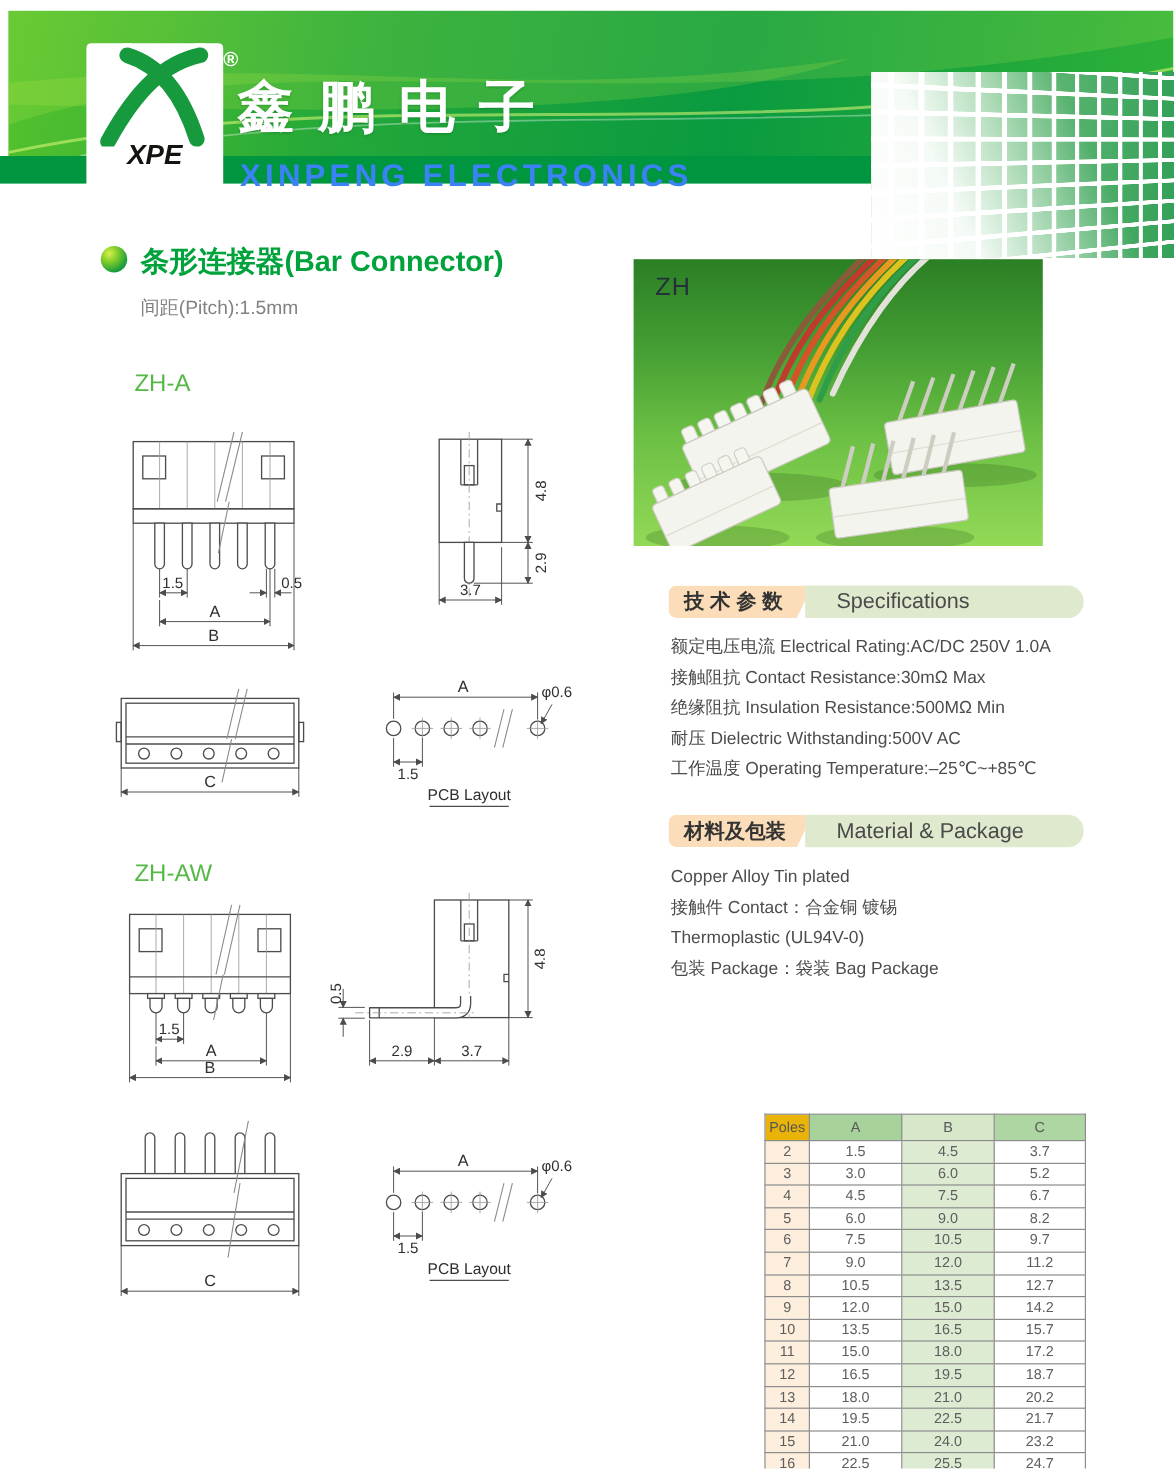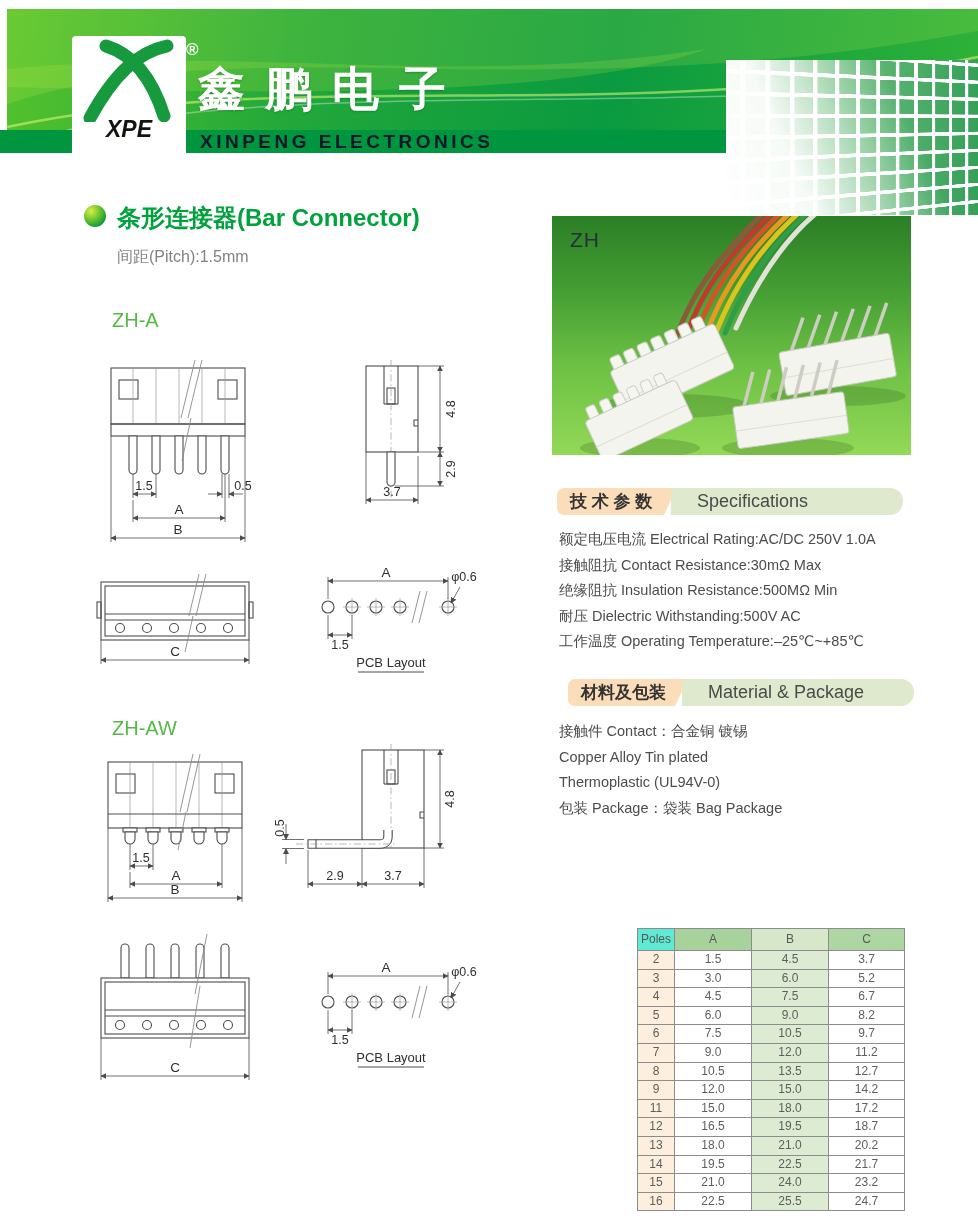--- a/index.html
+++ b/index.html
@@ -5,21 +5,21 @@
   html,body{margin:0;padding:0;}
   body{font-family:"Liberation Sans","DejaVu Sans",sans-serif;background:#fff;}
   .page{position:relative;width:978px;height:1224px;background:#fff;overflow:hidden;}
 
   
   .hdr-band{position:absolute;left:7px;top:9px;right:0;height:121px;
     background:linear-gradient(100deg,#55c22d 0%,#23a83a 30%,#0a9a40 62%,#2fb238 100%);overflow:hidden;}
   .hdr-band svg{position:absolute;left:0;top:0;}
   .hdr-darkband{position:absolute;left:0;top:130px;width:737px;height:23px;background:#009640;}
   .brand-cn{position:absolute;left:198px;top:58px;color:#fff;font-size:47px;font-weight:bold;letter-spacing:20px;text-shadow:0 1px 2px rgba(0,80,20,.35);}
-  .brand-en{position:absolute;left:200px;top:131px;color:#0f172a;font-size:19px;letter-spacing:3.5px;font-weight:bold;}
+  .brand-en{position:absolute;left:200px;top:131px;color:#3b82f6;font-size:26px;letter-spacing:3.5px;font-weight:bold;}
   .logo-plate{position:absolute;left:72px;top:36px;width:114px;height:126px;background:#fff;border-radius:4px;}
   .logo-xpe{position:absolute;left:78px;top:116px;width:102px;text-align:center;font-size:23px;font-weight:bold;font-style:italic;color:#151310;letter-spacing:0px;}
   .logo-reg{position:absolute;left:186px;top:40px;color:#fff;font-size:17px;font-weight:bold;}
   .grid-wall{position:absolute;left:726px;top:60px;width:252px;height:155px;overflow:hidden;background:#fff;}
   .grid-wall .wall{position:absolute;left:-30px;top:-20px;right:-10px;bottom:-20px;
      background:
        linear-gradient(#ffffff 3px, rgba(255,255,255,0) 3px) 0 0 / 15px 15px repeat,
        linear-gradient(90deg,#ffffff 3px, rgba(255,255,255,0) 3px) 0 0 / 15px 15px repeat,
        linear-gradient(90deg,#bfe2bb 0%,#6bbd7c 55%,#2f9e55 100%);
      transform:perspective(380px) rotateY(26deg) scale(1.12);transform-origin:100% 40%;}
@@ -28,45 +28,45 @@
   
   .bullet{position:absolute;left:84px;top:205px;width:22px;height:22px;border-radius:50%;
     background:radial-gradient(circle at 32% 28%,#d8ef4e 0%,#7ccb2a 35%,#129a3c 75%,#0b7d30 100%);}
   .page-title{position:absolute;left:117px;top:202px;font-size:24px;font-weight:bold;color:#00a23c;}
   .pitch-note{position:absolute;left:117px;top:247px;font-size:16px;color:#828282;}
   .model-label{position:absolute;font-size:20px;color:#56b947;}
   #lbl-zha{left:112px;top:309px;}
   #lbl-zhaw{left:112px;top:697px;margin-top:20px;}
 
   
-  .photo{position:absolute;left:552px;top:216px;width:341px;height:239px;
-    background:linear-gradient(180deg,#2b7f25 0%,#459f33 32%,#6cc044 62%,#93d957 100%);padding-left:18px;}
+  .photo{position:absolute;left:528px;top:216px;width:341px;height:239px;
+    background:linear-gradient(180deg,#2b7f25 0%,#459f33 32%,#6cc044 62%,#93d957 100%);}
   .photo-label{position:absolute;left:18px;top:12px;font-size:21px;color:#24313d;letter-spacing:1px;}
 
   
   .sec-bar{position:absolute;width:346px;height:27px;}
   .sec-bar .left{position:absolute;left:0;top:0;width:120px;height:27px;background:#fbdeb9;
      clip-path:polygon(0 0,100% 0,calc(100% - 13px) 100%,0 100%);border-radius:7px 0 0 7px;
      font-size:17px;font-weight:bold;color:#333;line-height:27px;padding-left:13px;box-sizing:border-box;}
   .sec-bar .right{position:absolute;left:114px;top:0;right:0;height:27px;background:#dfe9ce;
      border-radius:0 13px 13px 0;font-size:18px;color:#4a4a4a;line-height:27px;padding-left:26px;box-sizing:border-box;}
   #bar-specs{left:557px;top:488px;}
-  #bar-material{left:557px;top:679px;margin-left:11px;}
+  #bar-material{left:557px;top:679px;}
   .info-list{position:absolute;width:420px;font-size:14.5px;color:#4c4c4c;}
   .info-list .spec-line{line-height:25.5px;white-space:nowrap;}
   #spec-list{left:559px;top:527px;}
   #material-list{left:559px;top:719px;}
 
   
   .dim-table{position:absolute;left:637px;top:928px;border-collapse:collapse;table-layout:fixed;}
   .dim-table th,.dim-table td{border:1px solid #8c8c8c;text-align:center;font-weight:normal;
      font-size:12px;color:#5e5e5e;padding:0;height:17.6px;line-height:17.6px;}
   .dim-table th{height:21px;line-height:21px;color:#585858;}
   .dim-table .w0{width:36px;} .dim-table .w1{width:76px;} .dim-table .w2{width:76px;} .dim-table .w3{width:75px;}
-  .th0{background:#5eead4;} .th1{background:#a8d29c;} .th2{background:#d6e8c9;} .th3{background:#aed6a3;}
+  .th0{background:#eab308;} .th1{background:#a8d29c;} .th2{background:#d6e8c9;} .th3{background:#aed6a3;}
   .c0{background:#fdeedd;} .c2{background:#ddebd2;} .c1,.c3{background:#fff;}
 
   
   .drw{position:absolute;}
   .drw svg{display:block;}
   .ln{stroke:#4c4c4c;stroke-width:1.1;fill:none;}
   .fillw{fill:#fff;stroke:#4c4c4c;stroke-width:1.1;}
   .thin{stroke:#9a9a9a;stroke-width:.7;fill:none;}
   .brk{stroke:#8a8a8a;stroke-width:.9;fill:none;}
   .dim{stroke:#4c4c4c;stroke-width:.8;fill:none;}
@@ -198,22 +198,22 @@
       <div class="spec-line">绝缘阻抗 Insulation Resistance:500MΩ Min</div>
       <div class="spec-line">耐压 Dielectric Withstanding:500V AC</div>
       <div class="spec-line">工作温度 Operating Temperature:–25℃~+85℃</div>
     </div>
 
   <div class="sec-bar" id="bar-material">
     <div class="left">材料及包装</div>
     <div class="right">Material &amp; Package</div>
   </div>
   <div class="info-list" id="material-list">
+      <div class="spec-line">Copper Alloy Tin plated</div>
       <div class="spec-line">接触件 Contact：合金铜 镀锡</div>
-      <div class="spec-line">Copper Alloy Tin plated</div>
       <div class="spec-line">Thermoplastic (UL94V-0)</div>
       <div class="spec-line">包装 Package：袋装 Bag Package</div>
     </div>
 
   <div class="drw" style="left:103px;top:356px;">
     <svg width="150" height="195" viewBox="0 0 150 195">
       <rect class="fillw" x="8" y="12" width="134" height="56"></rect>
       <rect class="ln" x="16" y="24" width="19" height="19"></rect>
       <rect class="ln" x="115" y="24" width="19" height="19"></rect>
       <g class="thin">
@@ -561,20 +561,26 @@
           <td class="c2 w2">13.5</td>
           <td class="c3 w3">12.7</td>
         </tr>
         <tr>
           <td class="c0 w0">9</td>
           <td class="c1 w1">12.0</td>
           <td class="c2 w2">15.0</td>
           <td class="c3 w3">14.2</td>
         </tr>
         <tr>
+          <td class="c0 w0">10</td>
+          <td class="c1 w1">13.5</td>
+          <td class="c2 w2">16.5</td>
+          <td class="c3 w3">15.7</td>
+        </tr>
+        <tr>
           <td class="c0 w0">11</td>
           <td class="c1 w1">15.0</td>
           <td class="c2 w2">18.0</td>
           <td class="c3 w3">17.2</td>
         </tr>
         <tr>
           <td class="c0 w0">12</td>
           <td class="c1 w1">16.5</td>
           <td class="c2 w2">19.5</td>
           <td class="c3 w3">18.7</td>

